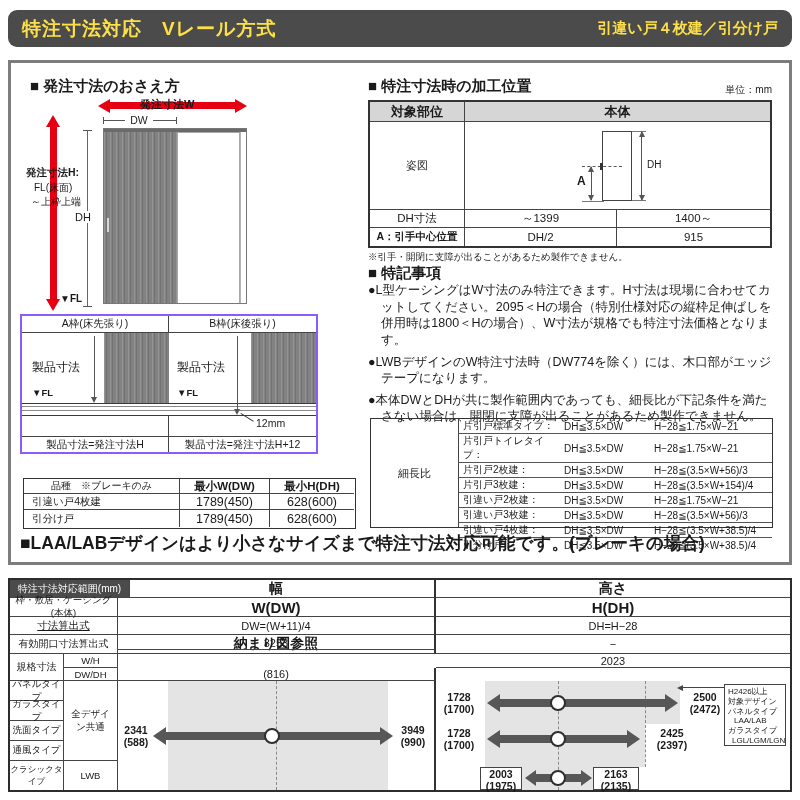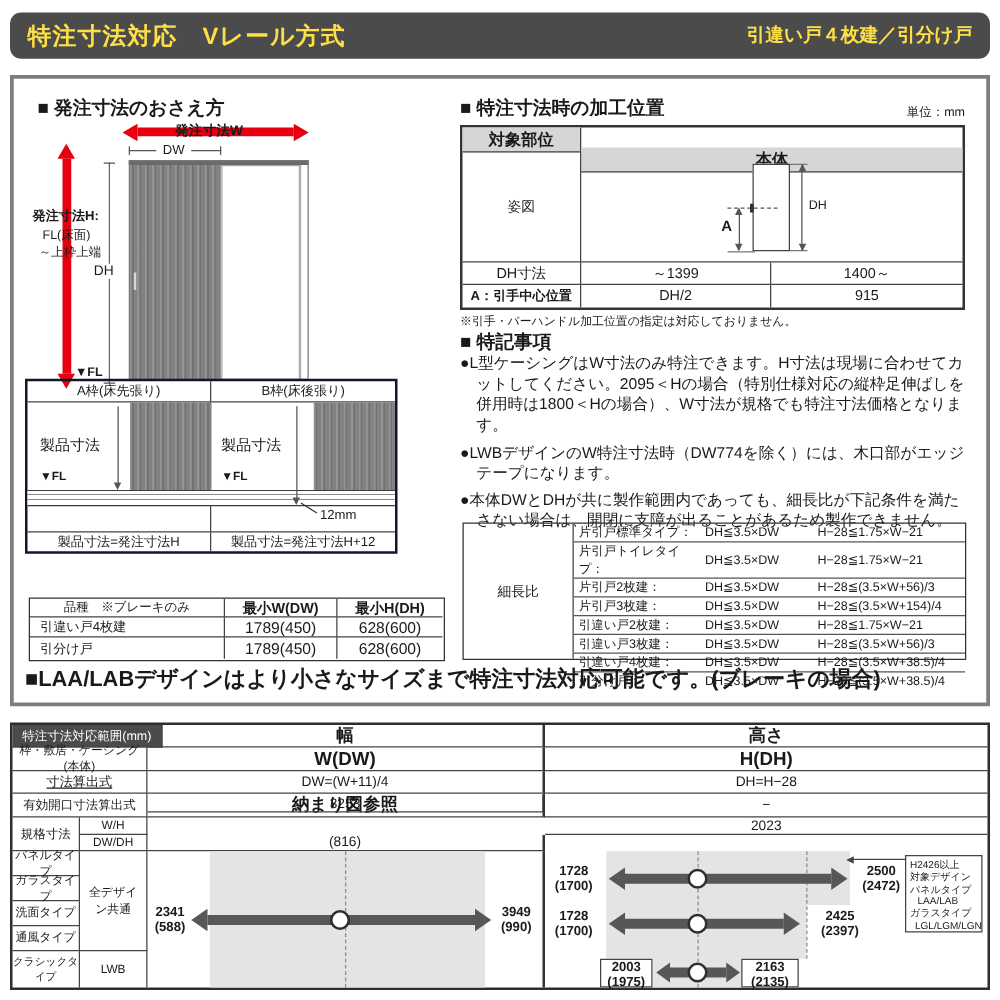--- a/index.html
+++ b/index.html
@@ -81,21 +81,21 @@
 
     <div class="abs rv-t" style="left:46px;top:115px;"></div>
     <div class="abs redbar" style="left:50px;top:127px;width:7px;height:172px;"></div>
     <div class="abs rv-b" style="left:46px;top:299px;"></div>
     <div class="abs" style="left:26px;top:166px;font-size:10.5px;font-weight:bold;z-index:3;">発注寸法H:</div>
     <div class="abs" style="left:34px;top:181px;font-size:10px;z-index:3;">FL(床面)</div>
     <div class="abs" style="left:31px;top:195px;font-size:10px;z-index:3;">～上枠上端</div>
     <div class="abs" style="left:60px;top:293px;font-size:10px;font-weight:bold;z-index:3;">▼FL</div>
   </div>
 
-  <div class="abs" style="left:20px;top:303px;width:298px;height:140px;border:2px solid #0f172a;box-sizing:border-box;">
+  <div class="abs" style="left:20px;top:314px;width:298px;height:140px;border:2px solid #8b5cf6;box-sizing:border-box;">
     <div class="cell br bb" style="left:0;top:0;width:147px;height:17px;font-size:10.5px;">A枠(床先張り)</div>
     <div class="cell bb" style="left:147px;top:0;width:147px;height:17px;font-size:10.5px;">B枠(床後張り)</div>
 
     <div class="cell br" style="left:0;top:17px;width:147px;height:103px;">
       <div class="abs wood" style="left:82px;top:0;width:65px;height:70px;"></div>
       <div class="abs" style="left:72px;top:3px;width:1px;height:64px;background:#555;"></div>
       <div class="abs small-tri-d" style="left:69px;top:64px;"></div>
       <div class="abs" style="left:10px;top:26px;font-size:12px;">製品寸法</div>
       <div class="abs" style="left:10px;top:54px;font-size:9.5px;font-weight:bold;">▼FL</div>
       <div class="abs floorband" style="left:0;top:70px;width:147px;height:13px;"></div>
@@ -125,21 +125,21 @@
     <div class="cell br" style="left:0;top:31px;width:156px;height:17px;font-size:10.5px;justify-content:flex-start;padding-left:8px;">引分け戸</div>
     <div class="cell br" style="left:156px;top:31px;width:90px;height:17px;font-size:12.5px;">1789(450)</div>
     <div class="cell" style="left:246px;top:31px;width:84px;height:17px;font-size:12.5px;">628(600)</div>
   </div>
 
   <div class="abs h1" style="left:368px;top:77px;">■ 特注寸法時の加工位置</div>
   <div class="abs" style="left:660px;top:83px;width:112px;font-size:10px;text-align:right;">単位：mm</div>
 
   <div class="abs" style="left:368px;top:100px;width:404px;height:148px;border:2px solid #333;box-sizing:border-box;">
     <div class="cell br bb ghead" style="left:0;top:0;width:95px;height:20px;font-size:13px;">対象部位</div>
-    <div class="cell bb ghead" style="left:95px;top:16px;width:305px;height:20px;font-size:13px;">本体</div>
+    <div class="cell bb ghead" style="left:95px;top:0;width:305px;height:20px;font-size:13px;">本体</div>
     <div class="cell br bb" style="left:0;top:20px;width:95px;height:88px;font-size:11px;">姿図</div>
 
     <div class="cell bb" style="left:95px;top:20px;width:305px;height:88px;">
       <div class="abs" style="left:137px;top:9px;width:30px;height:70px;border:1.5px solid #444;box-sizing:border-box;background:#fff;"></div>
       <div class="abs" style="left:167px;top:9px;width:14px;height:1px;background:#777;"></div>
       <div class="abs" style="left:167px;top:78px;width:14px;height:1px;background:#777;"></div>
       <div class="abs" style="left:176px;top:10px;width:1px;height:68px;background:#555;"></div>
       <div class="abs small-tri-u" style="left:174px;top:9px;"></div>
       <div class="abs small-tri-d" style="left:174px;top:73px;"></div>
       <div class="abs" style="left:182px;top:37px;font-size:10px;">DH</div>
@@ -151,21 +151,21 @@
       <div class="abs" style="left:112px;top:52px;font-size:12px;font-weight:bold;">A</div>
       <div class="abs" style="left:117px;top:79px;width:22px;height:1px;background:#777;"></div>
     </div>
     <div class="cell br bb" style="left:0;top:108px;width:95px;height:18px;font-size:11.5px;">DH寸法</div>
     <div class="cell br bb" style="left:95px;top:108px;width:152px;height:18px;font-size:11.5px;">～1399</div>
     <div class="cell bb" style="left:247px;top:108px;width:153px;height:18px;font-size:11.5px;">1400～</div>
     <div class="cell br" style="left:0;top:126px;width:95px;height:18px;font-size:10.5px;font-weight:600;">A：引手中心位置</div>
     <div class="cell br" style="left:95px;top:126px;width:152px;height:18px;font-size:11.5px;">DH/2</div>
     <div class="cell" style="left:247px;top:126px;width:153px;height:18px;font-size:11.5px;">915</div>
   </div>
-  <div class="abs" style="left:368px;top:251px;font-size:9.5px;">※引手・バーハンドル加工位置の指定は対応しておりません。</div>
+  <div class="abs" style="left:368px;top:251px;font-size:9.5px;">※引手・開閉に支障が出ることがあるため製作できません。</div>
 
   <div class="abs h1" style="left:368px;top:264px;">■ 特記事項</div>
   <div class="abs bullets" style="left:368px;top:282px;width:409px;">
     <p>●L型ケーシングはW寸法のみ特注できます。H寸法は現場に合わせてカットしてください。2095＜Hの場合（特別仕様対応の縦枠足伸ばしを併用時は1800＜Hの場合）、W寸法が規格でも特注寸法価格となります。</p>
     <p>●LWBデザインのW特注寸法時（DW774を除く）には、木口部がエッジテープになります。</p>
     <p>●本体DWとDHが共に製作範囲内であっても、細長比が下記条件を満たさない場合は、開閉に支障が出ることがあるため製作できません。</p>
   </div>
 
   <div class="abs" style="left:370px;top:418px;width:403px;height:110px;border:1.5px solid #333;box-sizing:border-box;display:flex;">
     <div class="c" style="width:87px;border-right:1px solid #444;font-size:11px;flex:none;">細長比</div>

